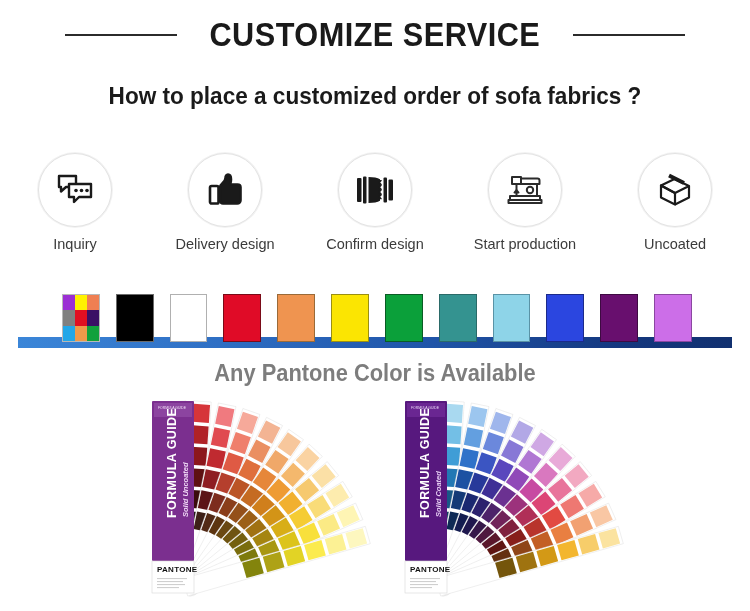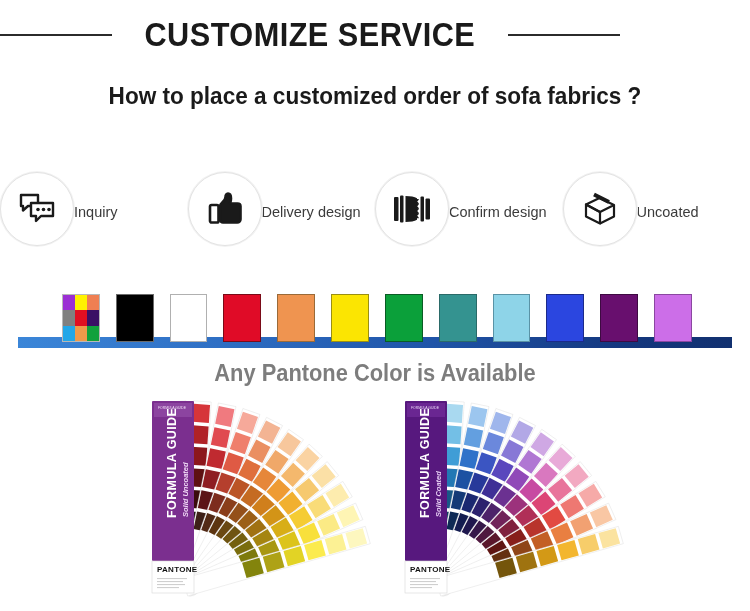--- a/index.html
+++ b/index.html
@@ -7,21 +7,21 @@
     width:750px;height:611px;
     background:#ffffff;
     font-family:"Liberation Sans","DejaVu Sans",sans-serif;
     overflow:hidden;
     position:relative;
   }
 
   
   .header{
     position:absolute;left:0;top:0;width:750px;height:70px;
-    display:flex;align-items:center;justify-content:flex-start;gap:20px;
+    display:flex;align-items:center;justify-content:center;gap:20px;
   }
   .rule{height:2px;background:#2b2b2b;}
   .rule.left{width:112px;}
   .rule.right{width:112px;}
   .title{
     font-size:33px;font-weight:bold;color:#1a1a1a;
     letter-spacing:.5px;white-space:nowrap;
     font-family:"Liberation Sans Narrow","Liberation Sans",sans-serif;
     transform:scaleX(.93);transform-origin:center;
   }
@@ -30,21 +30,21 @@
     font-size:24px;font-weight:bold;color:#1a1a1a;white-space:nowrap;
     font-family:"Liberation Sans Narrow","Liberation Sans",sans-serif;
     transform:scaleX(.94);
   }
 
   
   .process{position:absolute;left:0;top:150px;width:750px;height:115px;}
   .track{position:absolute;left:18px;top:187px;width:714px;height:11px;
          background:linear-gradient(90deg,#3b86d8 0%,#2f6fc4 28%,#1f54a8 58%,#14377e 85%,#11306f 100%);}
   .steps{position:absolute;left:0;top:0;width:750px;height:115px;display:flex;}
-  .step{flex:1;display:flex;flex-direction:row;align-items:center;text-align:center;}
+  .step{flex:1;display:flex;flex-direction:column;align-items:center;text-align:center;}
   .bubble{
     width:72px;height:72px;border-radius:50%;
     background:#ffffff;border:1px solid #e3e3e3;
     box-shadow:0 0 0 1px #f2f2f2;
     display:flex;align-items:center;justify-content:center;
     position:relative;z-index:2;margin-top:3px;
   }
   .bubble svg{display:block;}
   .step-label{
     margin-top:9px;font-size:14.5px;color:#3b3b3b;white-space:nowrap;
@@ -126,20 +126,38 @@
             <path d="M13.5 3c5 0 9 0.8 11.5 2.2v21.6C22.5 28.2 18.5 29 13.5 29z"></path>
             <path d="M26 6c0 1.2-1.6 1.2-1.6 2.4S26 9.6 26 10.8s-1.6 1.2-1.6 2.4S26 14.4 26 15.6s-1.6 1.2-1.6 2.4S26 19.2 26 20.4s-1.6 1.2-1.6 2.4S26 24 26 25.2" stroke="#1a1a1a" stroke-width="1.7" fill="none"></path>
             <rect x="28.5" y="3.5" width="3.5" height="25" rx="1"></rect>
             <rect x="33.5" y="5.5" width="4.5" height="21" rx="1"></rect>
           </svg>
         </span>
       </div>
       <div class="step-label">Confirm design</div>
     </div>
 
+    <div class="step">
+      <div class="bubble">
+        <span>
+          <svg width="42" height="34" viewBox="0 0 42 34" fill="none" stroke="#2b2b2b" stroke-width="2" stroke-linejoin="round">
+            <path d="M8 4h9v7H8z"></path>
+            <path d="M17 5.5h16.5a2 2 0 0 1 2 2V11H17z"></path>
+            <path d="M33 11v11"></path>
+            <path d="M12.5 11v6"></path>
+            <path d="M12.5 17l-2 2.5h4L12.5 17z" fill="#2b2b2b"></path>
+            <path d="M12.5 20v3"></path>
+            <circle cx="26" cy="17" r="3.2"></circle>
+            <path d="M6 23h30v4H6z"></path>
+            <path d="M4.5 27h33v3h-33z"></path>
+          </svg>
+        </span>
+      </div>
+      <div class="step-label">Start production</div>
+    </div>
 
     <div class="step">
       <div class="bubble">
         <span>
           <svg width="40" height="38" viewBox="0 0 40 38" fill="none" stroke="#1a1a1a" stroke-width="2.2" stroke-linejoin="round">
             <path d="M6 14.5L19.5 8 34 15l-14 7z"></path>
             <path d="M6 14.5v12L20 33.5v-11.5z"></path>
             <path d="M34 15v11.5L20 33.5"></path>
             <path d="M14 4.5l15 7.5" stroke-width="4"></path>
           </svg>

